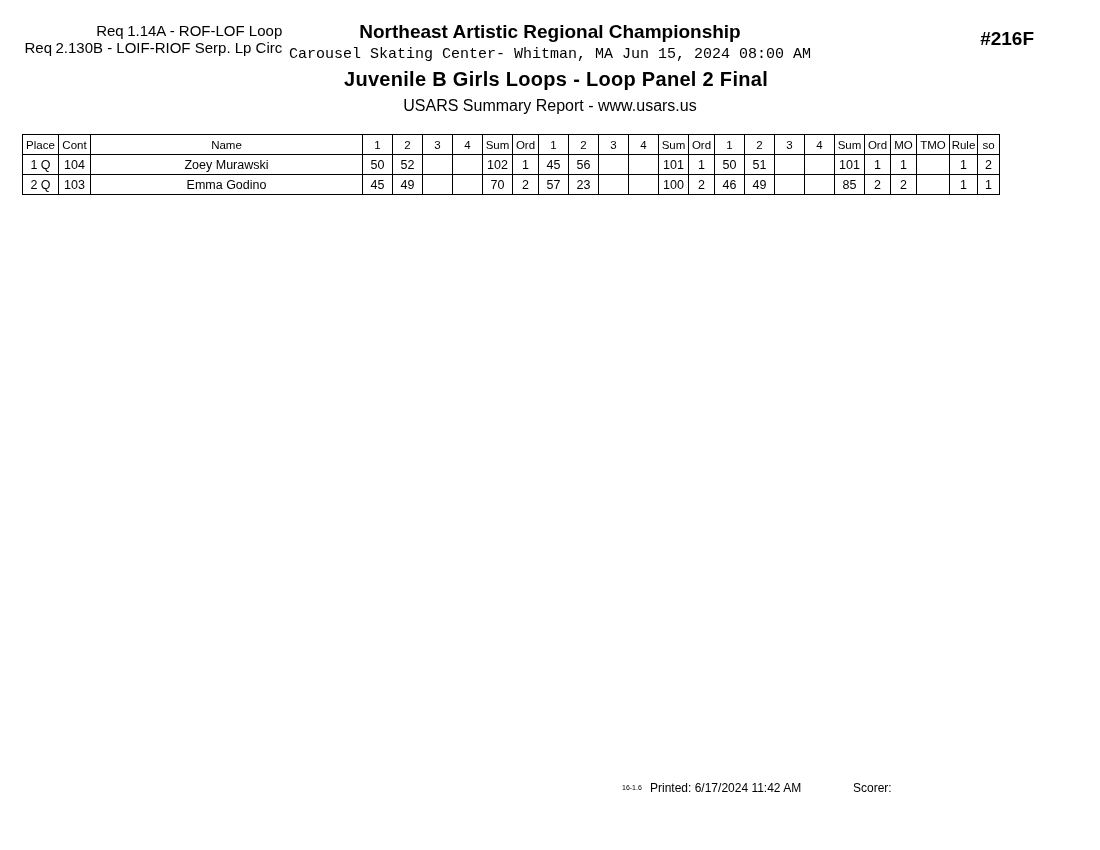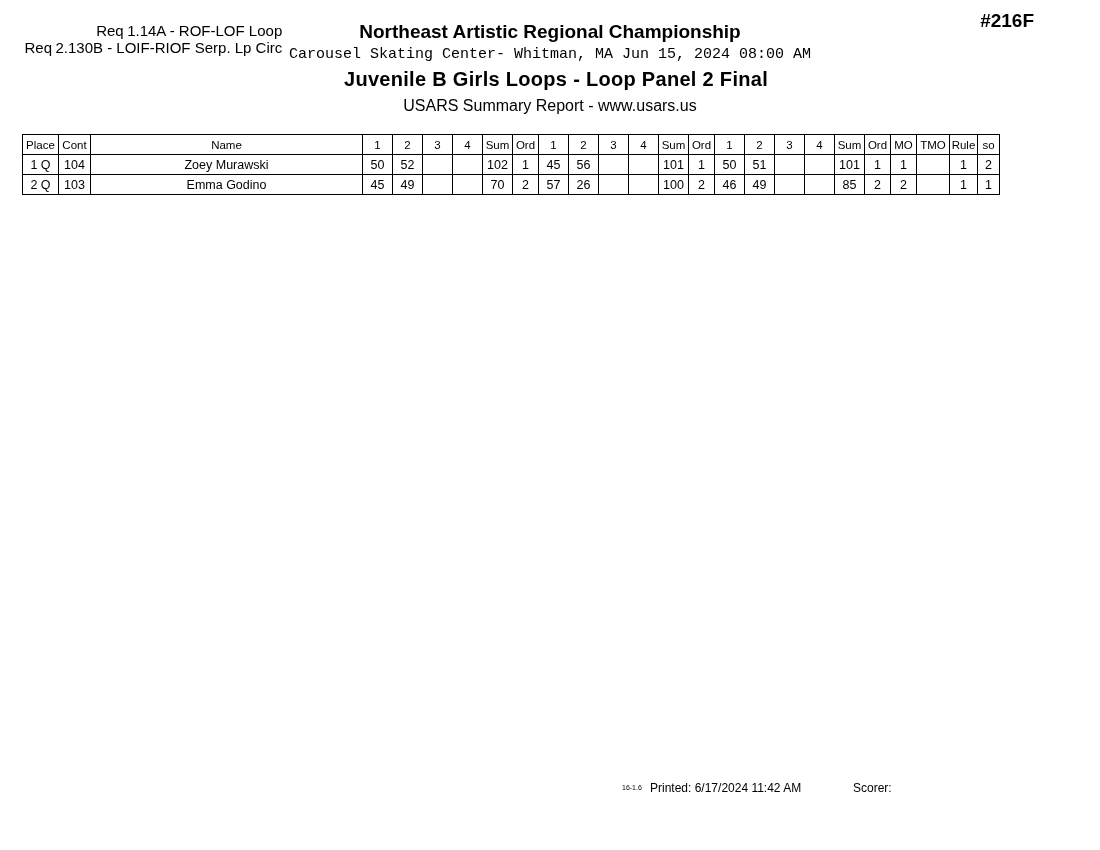--- a/index.html
+++ b/index.html
@@ -56,21 +56,21 @@
     padding-left: 12px;
   }
   .title-report {
     font-size: 16px;
     line-height: 25px;
   }
 
   .event-num {
     position: absolute;
     right: 66px;
-    top: 10px;
+    top: 28px;
     font-size: 19px;
     font-weight: bold;
   }
 
   
   .sheet {
     position: absolute;
     left: 22px;
     top: 134px;
   }
@@ -248,21 +248,21 @@
     <td class="cell-left">Emma Godino</td>
 
     <td class="mark-cell">45</td>
     <td class="mark-cell">49</td>
     <td class="mark-cell"></td>
     <td class="mark-cell"></td>
     <td class="sum-cell">70</td>
     <td class="ord-cell">2</td>
 
     <td class="mark-cell">57</td>
-    <td class="mark-cell">26</td>
+    <td class="mark-cell">23</td>
     <td class="mark-cell"></td>
     <td class="mark-cell"></td>
     <td class="sum-cell">100</td>
     <td class="ord-cell">2</td>
 
     <td class="mark-cell">46</td>
     <td class="mark-cell">49</td>
     <td class="mark-cell"></td>
     <td class="mark-cell"></td>
     <td class="sum-cell">85</td>

